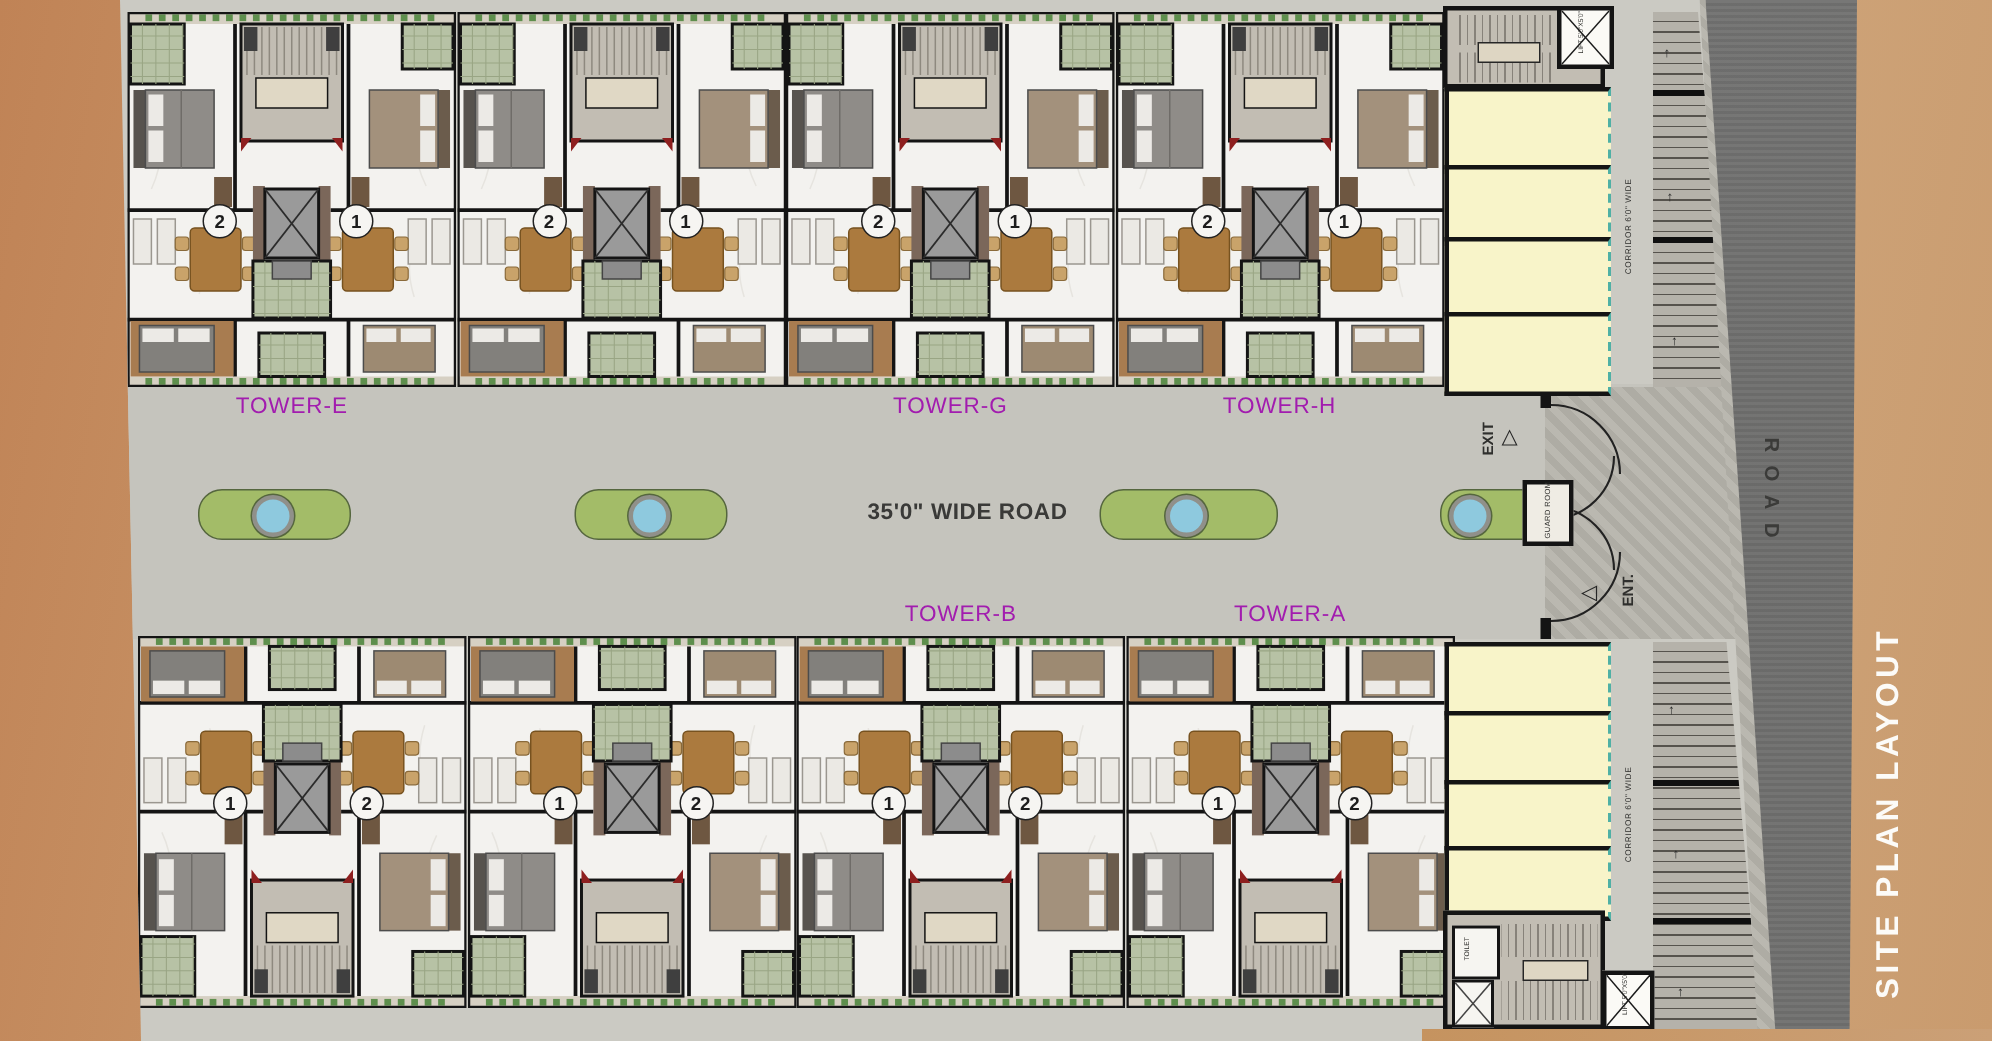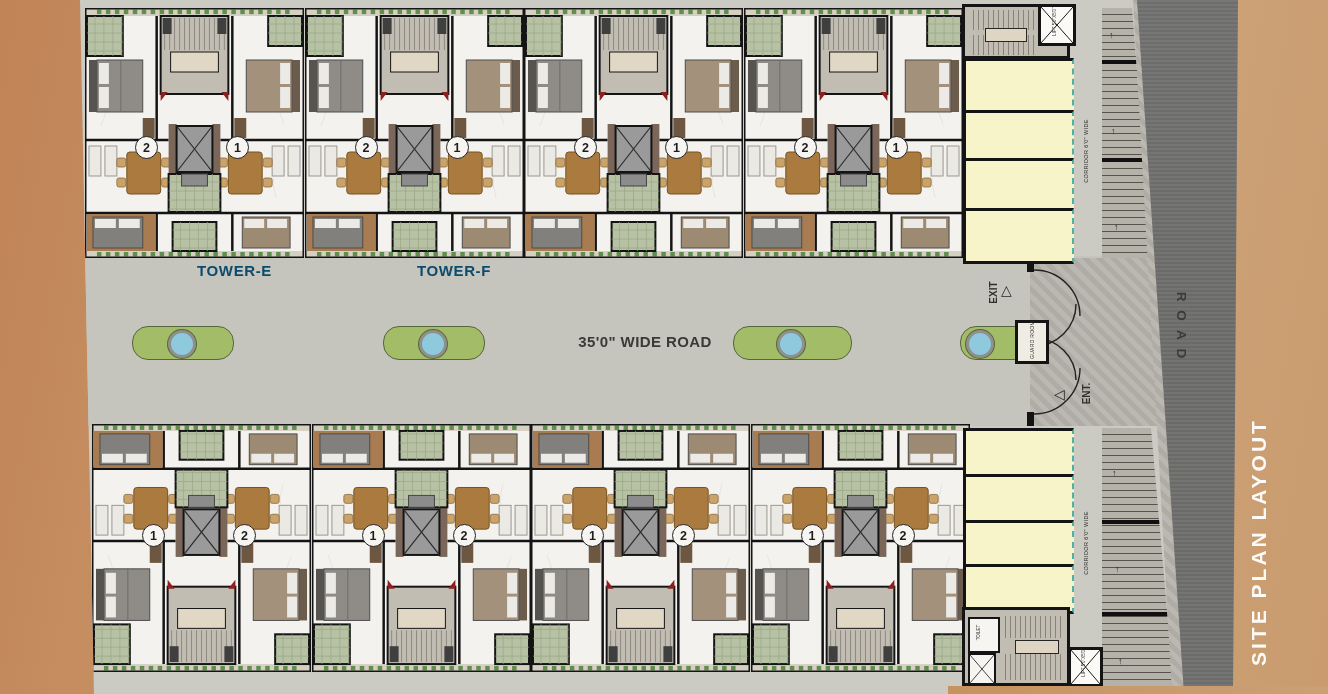--- a/index.html
+++ b/index.html
@@ -18,22 +18,22 @@
   #row-bottom{left:92px;top:424px;height:248px;}
   .tower{position:absolute;top:0;width:219px;height:100%;}
   .tower-canvas{position:absolute;inset:0;}
   .tower-canvas svg{width:100%;height:100%;display:block;}
   .tower-row.flip .tower-canvas svg{transform:scaleY(-1);}
   .unit{position:absolute;width:21px;height:21px;border:1.6px solid #222;border-radius:50%;
     background:#f6f5f2;color:#1d1d1d;font-size:12.5px;font-weight:600;
     display:flex;align-items:center;justify-content:center;}
   #row-top .unit{top:128px;} #row-bottom .unit{top:100px;}
   .unit-left{left:50px;} .unit-right{left:141px;}
-  .tower-label{position:absolute;width:219px;text-align:center;color:#0c4a6e;
-    font-size:15px;font-weight:700;letter-spacing:.6px;white-space:nowrap;padding-left:40px;}
+  .tower-label{position:absolute;width:219px;text-align:center;color:#a21caf;
+    font-size:15px;font-weight:400;letter-spacing:.6px;white-space:nowrap;}
   #row-top .tower-label{top:254px;} #row-bottom .tower-label{top:-23px;}
   
   .island{position:absolute;height:32px;background:#a3bc68;border:1.5px solid #55663e;border-radius:16px;}
   .pool{position:absolute;width:22px;height:22px;border-radius:50%;background:#8ec9de;
     border:3px solid #90908a;box-shadow:0 0 0 1px #55663e;}
   #central-road-label{position:absolute;left:560px;top:333px;width:170px;text-align:center;
     font-size:15px;font-weight:600;color:#3a3a38;letter-spacing:.4px;white-space:nowrap;}
   
   .shop{position:absolute;left:0;width:100%;background:#f8f4c9;border:3px solid #141414;
     border-right:2.5px dashed #4fb0a5;}
@@ -382,21 +382,20 @@
               <line x1="88" y1="231" x2="132" y2="231" stroke="#99a584" stroke-width="0.7"></line>
               <line x1="88" y1="240" x2="132" y2="240" stroke="#99a584" stroke-width="0.7"></line>
   <rect x="158" y="209" width="48" height="31" fill="#9d8a72" stroke="#4c4c4c"></rect>
   <rect x="160" y="211" width="20" height="9" fill="#eceae6"></rect>
               <rect x="183" y="211" width="20" height="9" fill="#eceae6"></rect>
   <rect x="0" y="0" width="220" height="250" fill="none" stroke="#141414" stroke-width="3"></rect>
   </svg>
           </div>
     <div class="unit unit-left">2</div>
     <div class="unit unit-right">1</div>
-    <div class="tower-label">TOWER-F</div>
   </div>
 
   <div class="tower" style="left: 439px;">
     <div class="tower-canvas">
             <svg viewBox="0 0 220 250" preserveAspectRatio="none">
   <rect width="220" height="250" fill="#f3f2ef"></rect>
   <path d="M12 60 q18 28 4 58 M200 64 q-14 24 0 52 M40 150 q16 10 8 38 M196 150 q-12 14 -4 40" stroke="#e6e4df" fill="none"></path>
   <rect x="0" y="0" width="220" height="8" fill="#d6d0c3"></rect>
   <rect x="0" y="243" width="220" height="7" fill="#d6d0c3"></rect>
   <rect x="12" y="1.6" width="4.5" height="4.5" fill="#5e8f4d"></rect>
@@ -541,20 +540,21 @@
               <line x1="88" y1="231" x2="132" y2="231" stroke="#99a584" stroke-width="0.7"></line>
               <line x1="88" y1="240" x2="132" y2="240" stroke="#99a584" stroke-width="0.7"></line>
   <rect x="158" y="209" width="48" height="31" fill="#9d8a72" stroke="#4c4c4c"></rect>
   <rect x="160" y="211" width="20" height="9" fill="#eceae6"></rect>
               <rect x="183" y="211" width="20" height="9" fill="#eceae6"></rect>
   <rect x="0" y="0" width="220" height="250" fill="none" stroke="#141414" stroke-width="3"></rect>
   </svg>
           </div>
     <div class="unit unit-left">2</div>
     <div class="unit unit-right">1</div>
+    <div class="tower-label">TOWER-G</div>
   </div>
 
   <div class="tower" style="left: 658.5px;">
     <div class="tower-canvas">
             <svg viewBox="0 0 220 250" preserveAspectRatio="none">
   <rect width="220" height="250" fill="#f3f2ef"></rect>
   <path d="M12 60 q18 28 4 58 M200 64 q-14 24 0 52 M40 150 q16 10 8 38 M196 150 q-12 14 -4 40" stroke="#e6e4df" fill="none"></path>
   <rect x="0" y="0" width="220" height="8" fill="#d6d0c3"></rect>
   <rect x="0" y="243" width="220" height="7" fill="#d6d0c3"></rect>
   <rect x="12" y="1.6" width="4.5" height="4.5" fill="#5e8f4d"></rect>
@@ -699,20 +699,21 @@
               <line x1="88" y1="231" x2="132" y2="231" stroke="#99a584" stroke-width="0.7"></line>
               <line x1="88" y1="240" x2="132" y2="240" stroke="#99a584" stroke-width="0.7"></line>
   <rect x="158" y="209" width="48" height="31" fill="#9d8a72" stroke="#4c4c4c"></rect>
   <rect x="160" y="211" width="20" height="9" fill="#eceae6"></rect>
               <rect x="183" y="211" width="20" height="9" fill="#eceae6"></rect>
   <rect x="0" y="0" width="220" height="250" fill="none" stroke="#141414" stroke-width="3"></rect>
   </svg>
           </div>
     <div class="unit unit-left">2</div>
     <div class="unit unit-right">1</div>
+    <div class="tower-label">TOWER-H</div>
   </div>
 </div>
     <div class="tower-row flip" id="row-bottom">
   <div class="tower" style="left: 0px;">
     <div class="tower-canvas">
             <svg viewBox="0 0 220 250" preserveAspectRatio="none">
   <rect width="220" height="250" fill="#f3f2ef"></rect>
   <path d="M12 60 q18 28 4 58 M200 64 q-14 24 0 52 M40 150 q16 10 8 38 M196 150 q-12 14 -4 40" stroke="#e6e4df" fill="none"></path>
   <rect x="0" y="0" width="220" height="8" fill="#d6d0c3"></rect>
   <rect x="0" y="243" width="220" height="7" fill="#d6d0c3"></rect>
@@ -1174,20 +1175,21 @@
               <line x1="88" y1="231" x2="132" y2="231" stroke="#99a584" stroke-width="0.7"></line>
               <line x1="88" y1="240" x2="132" y2="240" stroke="#99a584" stroke-width="0.7"></line>
   <rect x="158" y="209" width="48" height="31" fill="#9d8a72" stroke="#4c4c4c"></rect>
   <rect x="160" y="211" width="20" height="9" fill="#eceae6"></rect>
               <rect x="183" y="211" width="20" height="9" fill="#eceae6"></rect>
   <rect x="0" y="0" width="220" height="250" fill="none" stroke="#141414" stroke-width="3"></rect>
   </svg>
           </div>
     <div class="unit unit-left">1</div>
     <div class="unit unit-right">2</div>
+    <div class="tower-label">TOWER-B</div>
   </div>
 
   <div class="tower" style="left: 658.5px;">
     <div class="tower-canvas">
             <svg viewBox="0 0 220 250" preserveAspectRatio="none">
   <rect width="220" height="250" fill="#f3f2ef"></rect>
   <path d="M12 60 q18 28 4 58 M200 64 q-14 24 0 52 M40 150 q16 10 8 38 M196 150 q-12 14 -4 40" stroke="#e6e4df" fill="none"></path>
   <rect x="0" y="0" width="220" height="8" fill="#d6d0c3"></rect>
   <rect x="0" y="243" width="220" height="7" fill="#d6d0c3"></rect>
   <rect x="12" y="1.6" width="4.5" height="4.5" fill="#5e8f4d"></rect>
@@ -1332,20 +1334,21 @@
               <line x1="88" y1="231" x2="132" y2="231" stroke="#99a584" stroke-width="0.7"></line>
               <line x1="88" y1="240" x2="132" y2="240" stroke="#99a584" stroke-width="0.7"></line>
   <rect x="158" y="209" width="48" height="31" fill="#9d8a72" stroke="#4c4c4c"></rect>
   <rect x="160" y="211" width="20" height="9" fill="#eceae6"></rect>
               <rect x="183" y="211" width="20" height="9" fill="#eceae6"></rect>
   <rect x="0" y="0" width="220" height="250" fill="none" stroke="#141414" stroke-width="3"></rect>
   </svg>
           </div>
     <div class="unit unit-left">1</div>
     <div class="unit unit-right">2</div>
+    <div class="tower-label">TOWER-A</div>
   </div>
 </div>
 
     <div class="island" style="left:132px;top:326px;width:100px;"></div>
     <div class="pool" style="left:168px;top:330px;"></div>
     <div class="island" style="left:383px;top:326px;width:100px;"></div>
     <div class="pool" style="left:419px;top:330px;"></div>
     <div class="island" style="left:733px;top:326px;width:117px;"></div>
     <div class="pool" style="left:777px;top:330px;"></div>
     <div class="island" style="left:960px;top:326px;width:56px;border-radius:16px 3px 3px 16px;"></div>

